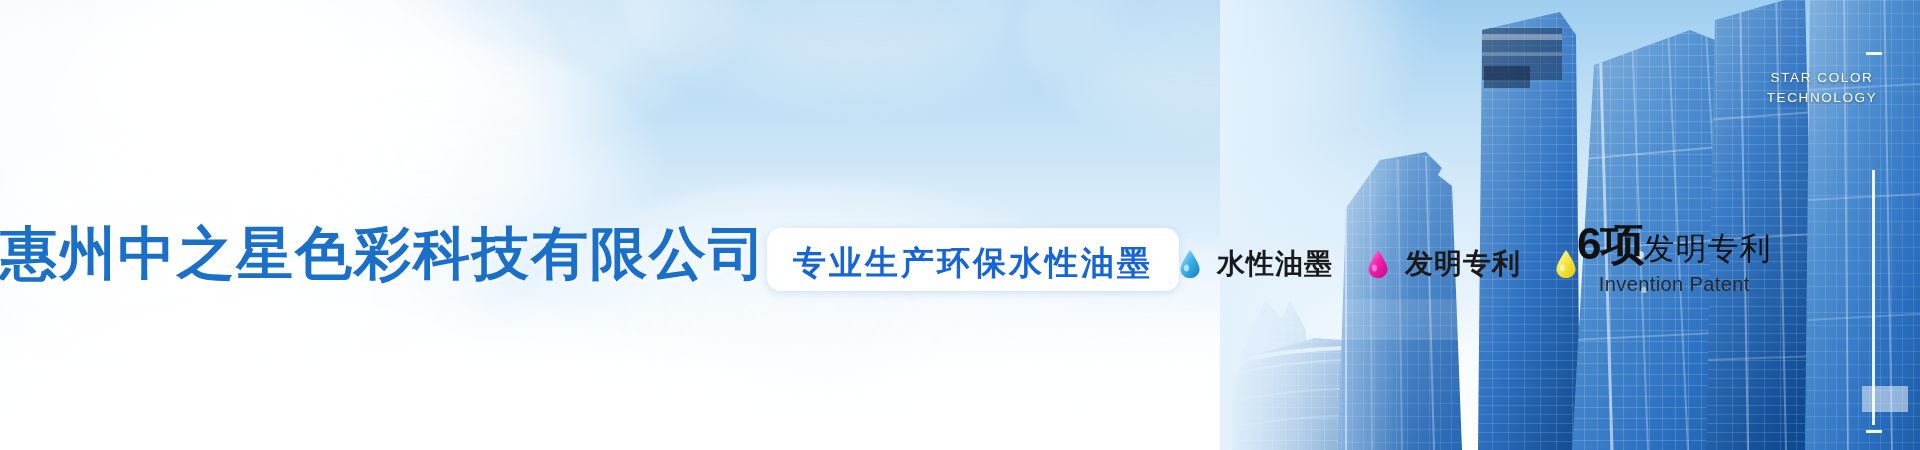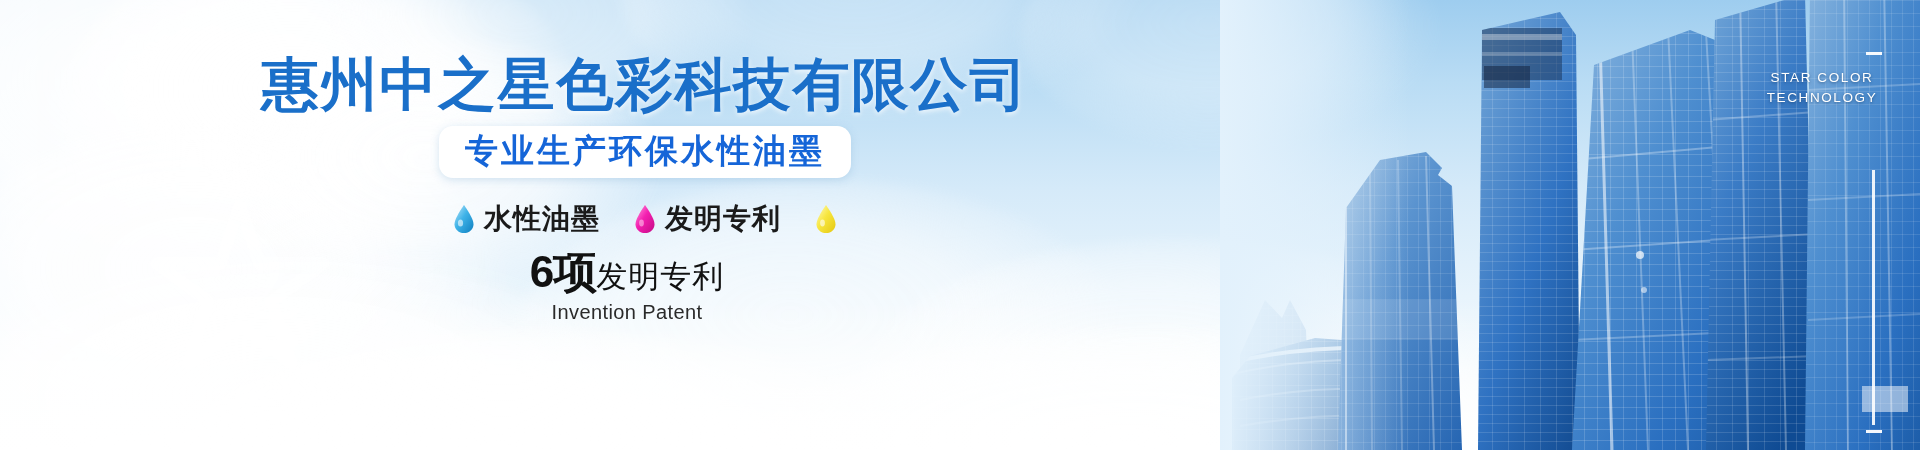--- a/index.html
+++ b/index.html
@@ -86,49 +86,49 @@
   .tick-rule {
     position:absolute; right:45px; top:170px; width:3px; height:255px; background:#fff; opacity:.9;
   }
   .tick-bot {
     position:absolute; right:38px; top:430px; width:16px; height:3px; background:#fff; opacity:.95;
   }
 
   
   .content {
     position:absolute; left:0; top:0; width:1290px; height:450px;
-    display:flex; flex-direction:column; align-items:center;
+    display:flex; flex-direction:row; align-items:center;
     padding-top:56px;
   }
 
   .company-title {
     font-size:57px; font-weight:bold; line-height:1;
     color:#1a6fc9;
     letter-spacing:2px;
     white-space:nowrap;
     text-shadow:0 2px 5px rgba(255,255,255,.75);
   }
 
   .tagline-pill {
     margin-top:13px;
     background:#ffffff;
     border-radius:14px;
-    padding:7px 26px 9px;
+    padding:17px 26px 9px;
     box-shadow:0 2px 8px rgba(120,170,210,.30);
   }
   .tagline-pill span {
     font-size:33px; font-weight:bold; color:#1565d8;
     letter-spacing:3px; white-space:nowrap; line-height:1.1;
   }
 
   .features {
     margin-top:22px;
     display:flex; align-items:center; gap:34px;
   }
-  .feature { display:flex; align-items:center; gap:9px; }
+  .feature { display:flex; align-items:center; gap:16px; }
   .drop { width:22px; height:30px; display:block; flex:none; }
   .feature-label {
     font-size:28px; font-weight:bold; color:#1a1a1a;
     letter-spacing:1px; white-space:nowrap;
   }
 
   .credentials {
     margin-top:12px;
     display:flex; align-items:flex-start; gap:36px;
   }

